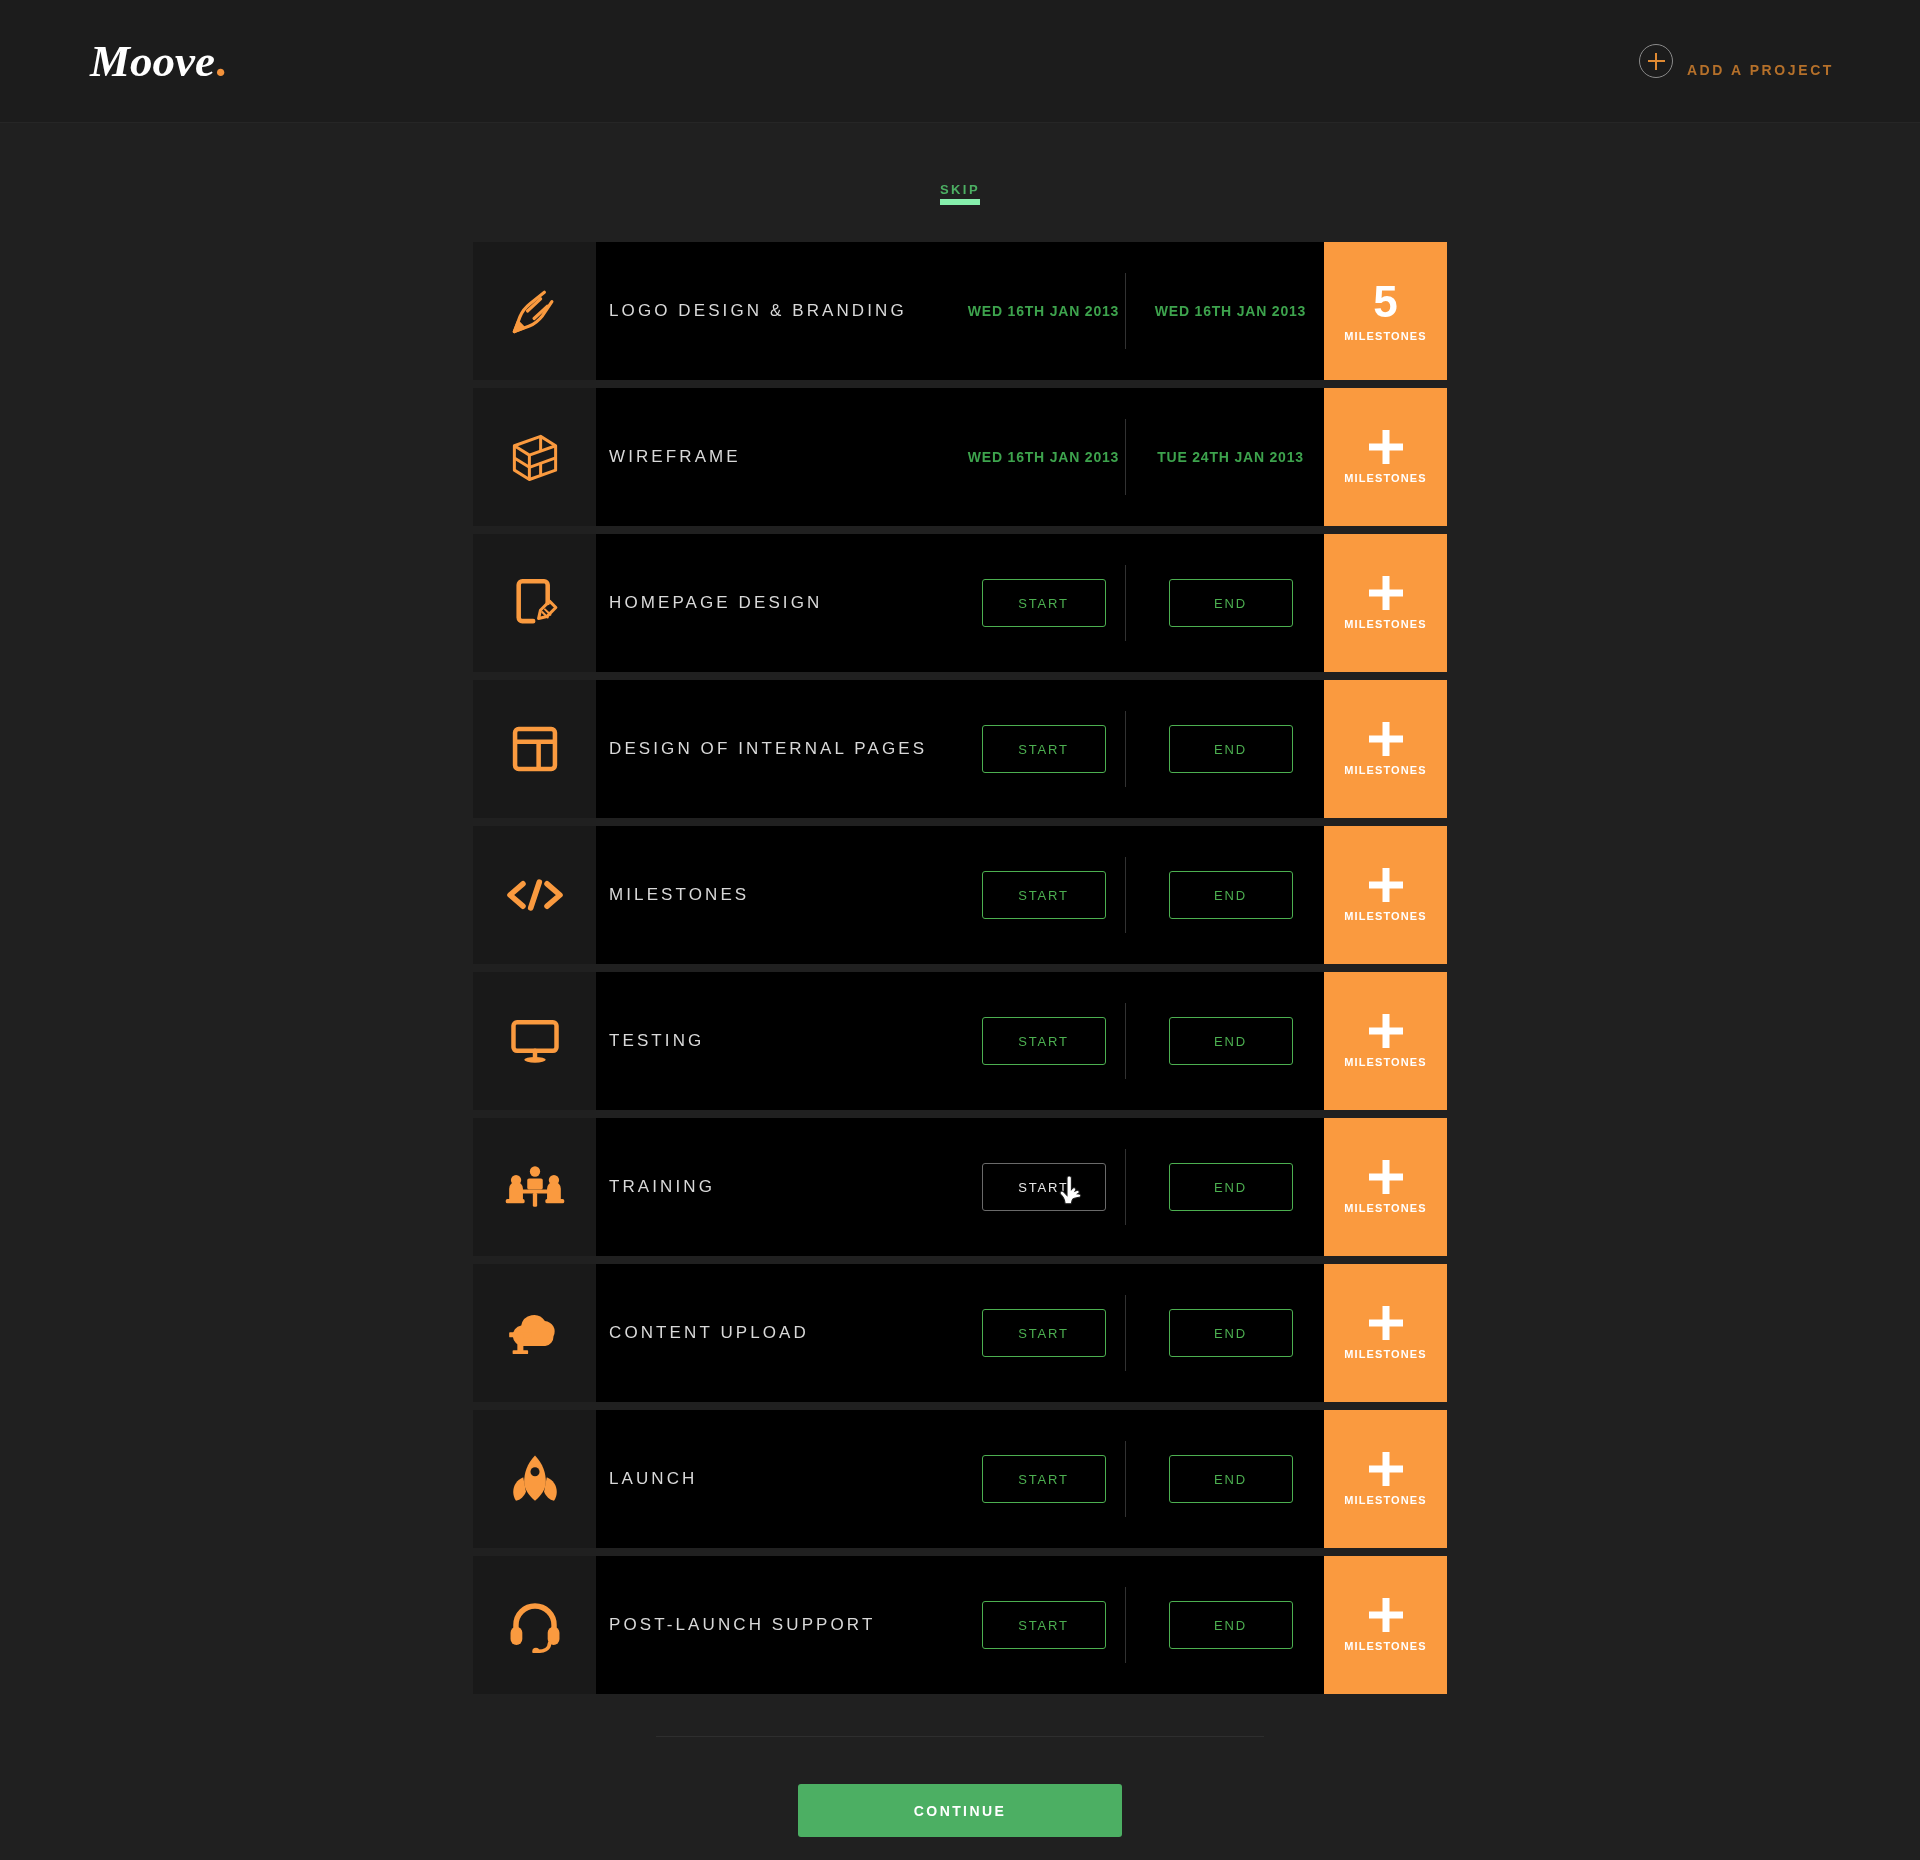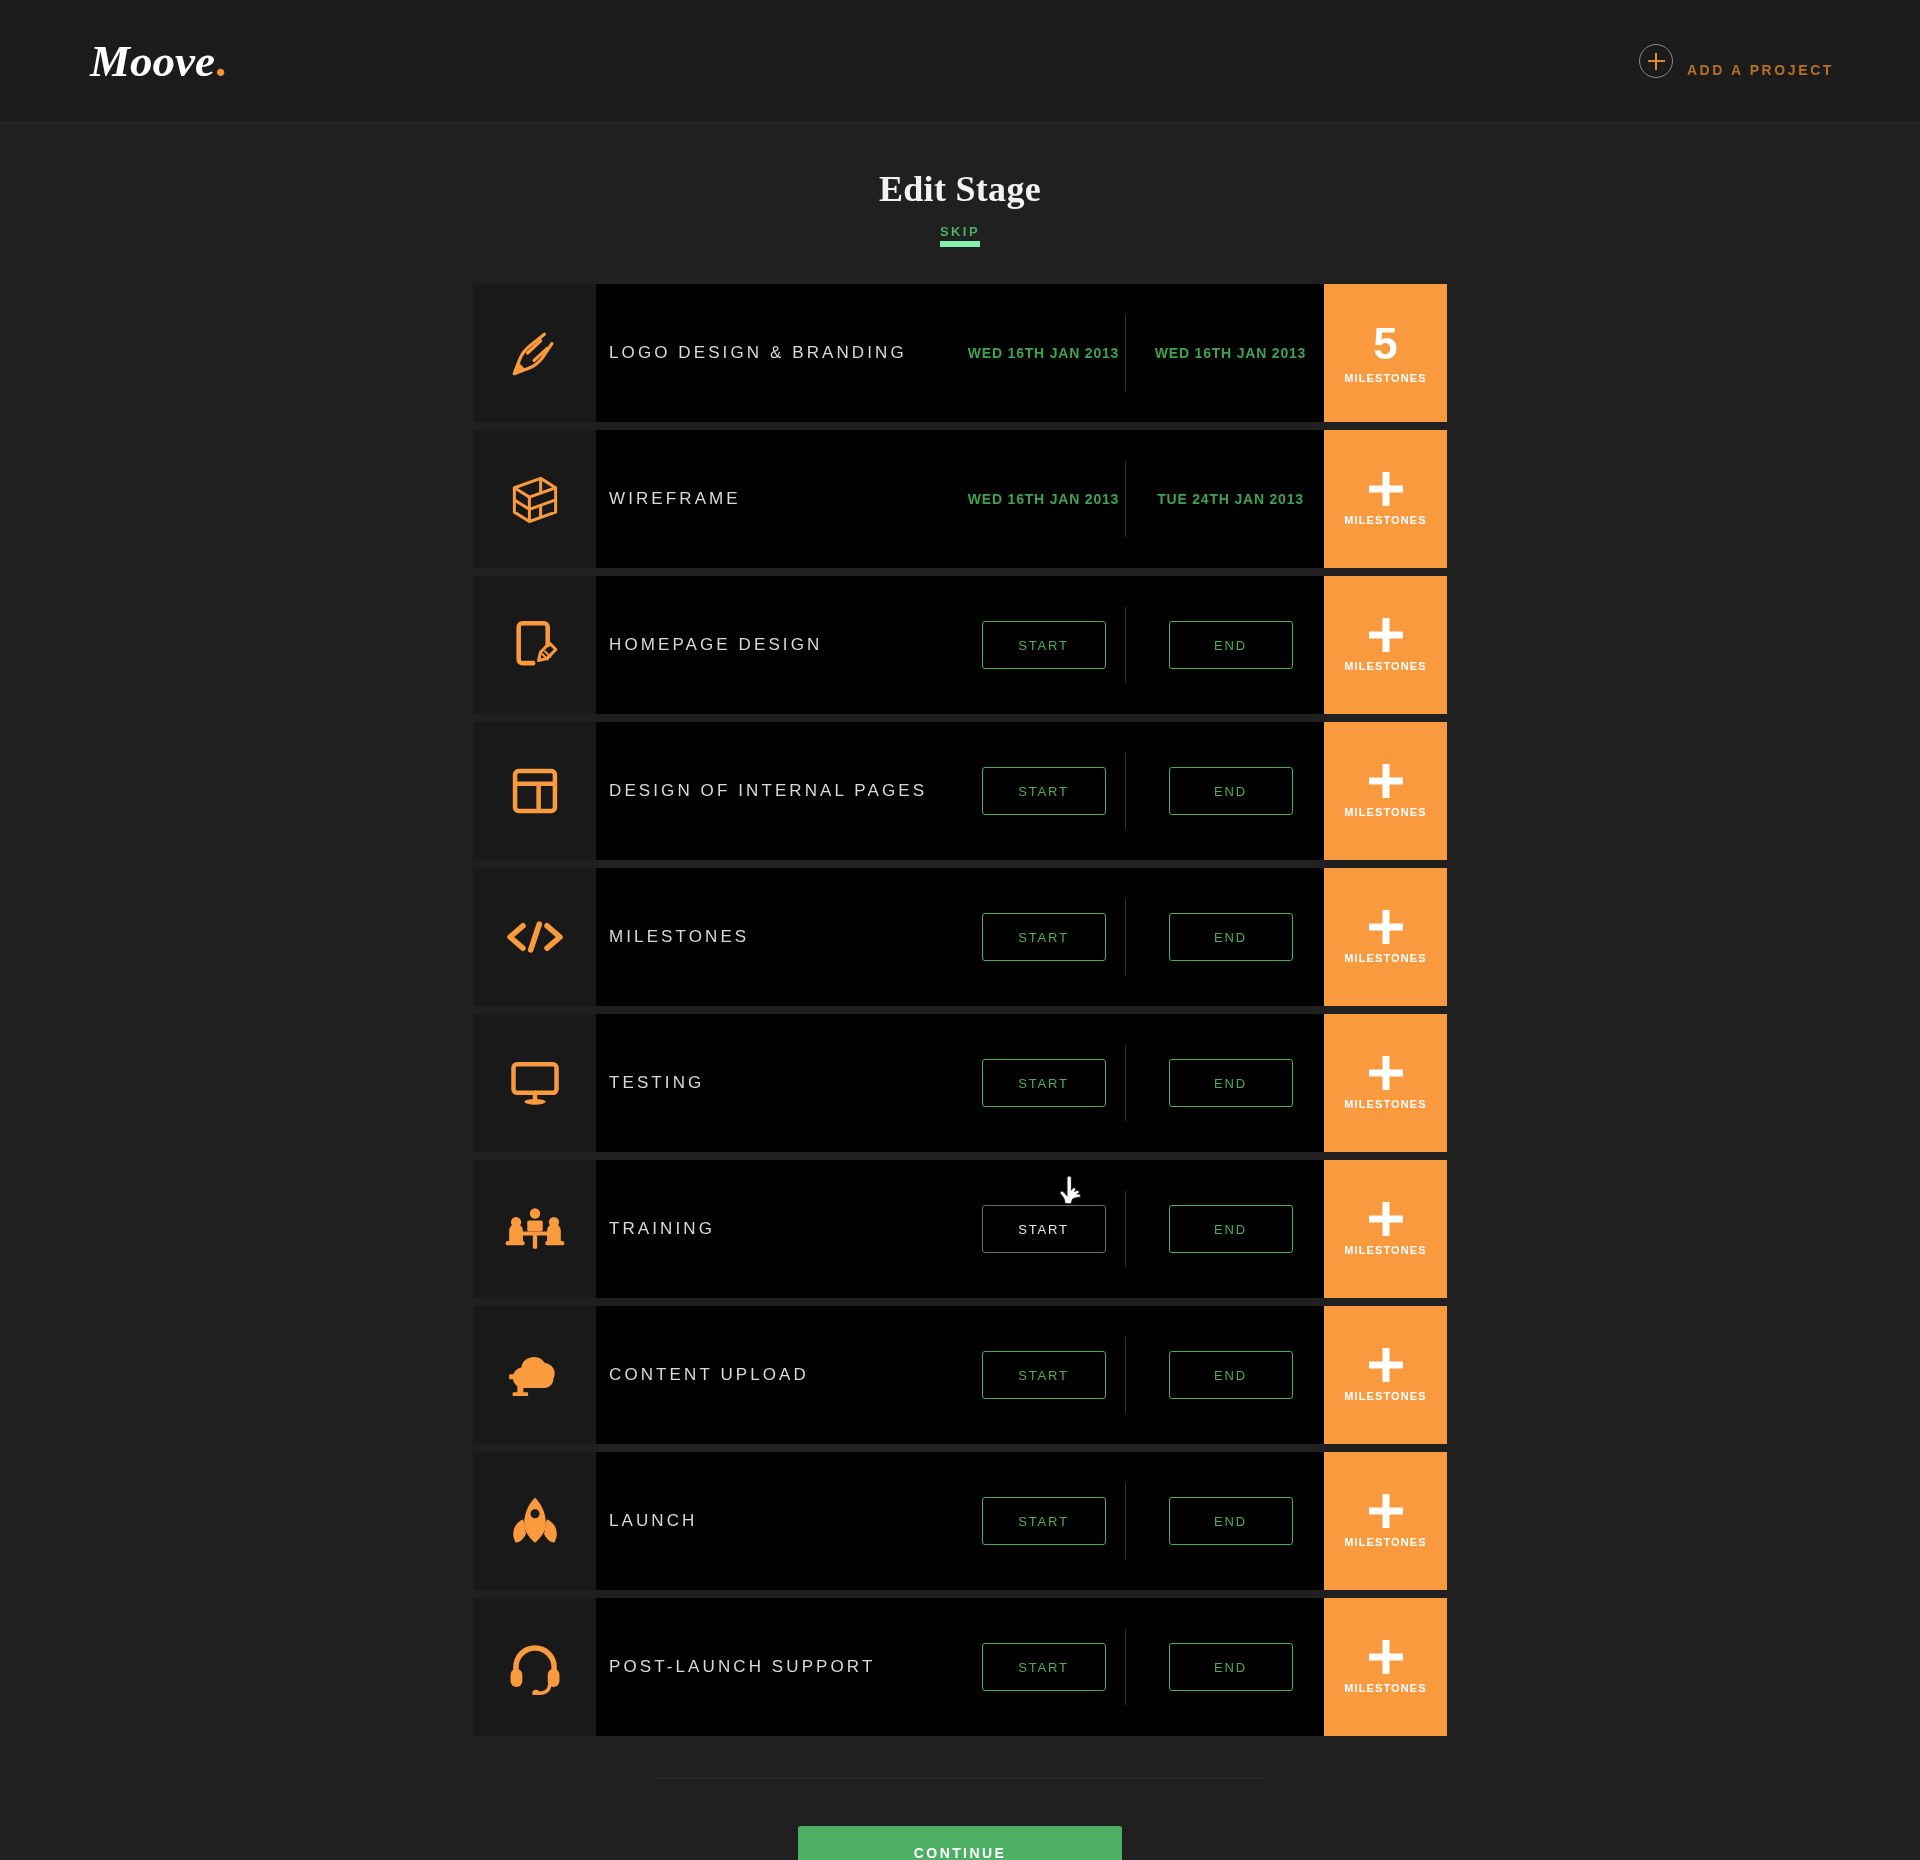--- a/index.html
+++ b/index.html
@@ -245,21 +245,20 @@
 
 <div class="header">
   <div class="logo"><span>Moove</span><span class="dot">.</span></div>
   <div class="add-project">
     <span class="plus-circle"></span>
     <span class="add-project-label">ADD A PROJECT</span>
   </div>
 </div>
 
 <div class="page-head">
-  <div class="page-title">Edit Stage</div>
   <a class="skip-link">SKIP</a>
 </div>
 
 <div class="stage-list" id="stage-list">
     <div class="stage-row">
       <div class="icon-cell">
        <span>
           <svg width="60" height="60" viewBox="0 0 64 64" fill="none" stroke="#fa9a3f" stroke-width="3.4" stroke-linecap="round" stroke-linejoin="round">
         <path d="M10 54 L16 38 C18 33 22 28 27 24 L42 12"></path>
         <path d="M10 54 L26 48 C31 46 36 42 40 37 L50 22"></path>

